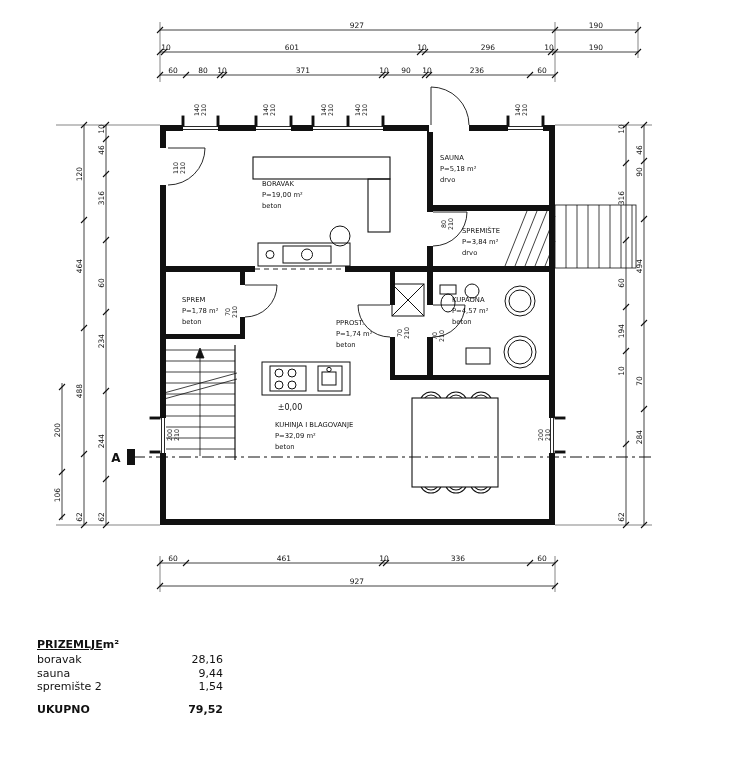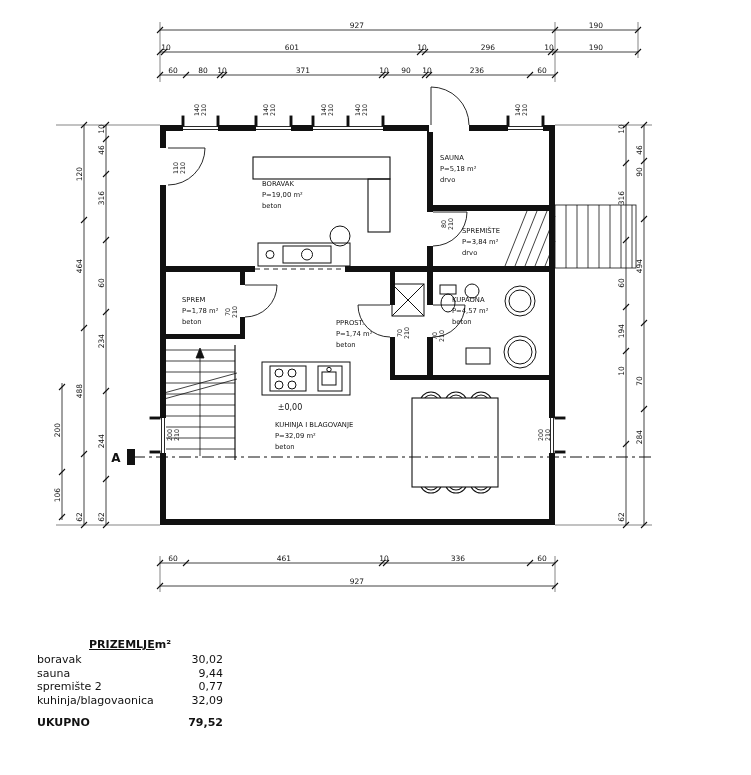--- a/index.html
+++ b/index.html
@@ -1,21 +1,21 @@
 <!DOCTYPE html>
 <html><head>
 <meta charset="utf-8">
 <style>
   html,body{margin:0;padding:0;background:#fff;}
   .canvas{position:relative;width:652px;height:775px;background:#fff;overflow:hidden;
           font-family:"DejaVu Sans",sans-serif;color:#111;}
   svg{position:absolute;left:0;top:0;}
   svg text{font-family:"DejaVu Sans",sans-serif;fill:#111;}
   .area-table{position:absolute;left:37px;top:638px;width:186px;font-size:11px;line-height:13.4px;}
-  .area-table .hdr{display:flex;justify-content:center;font-weight:bold;margin-bottom:2px;}
+  .area-table .hdr{display:flex;justify-content:flex-start;font-weight:bold;margin-bottom:2px;}
   .area-table .hdr .tl{text-decoration:underline;}
   .area-table .row{display:flex;justify-content:space-between;}
   .area-table .total{display:flex;justify-content:space-between;font-weight:bold;margin-top:9px;}
 </style>
 </head>
 <body>
 
 <div class="canvas">
 
 <svg width="751" height="775" viewBox="0 0 751 775">
@@ -393,33 +393,29 @@
       </g>
 </svg>
 
 <div class="area-table">
   <div class="hdr">
     <span class="tl">PRIZEMLJE</span>
     <span>m²</span>
   </div>
   <div class="row">
     <span>boravak</span>
-    <span>30,02</span>
+    <span>28,16</span>
   </div>
   <div class="row">
     <span>sauna</span>
     <span>9,44</span>
   </div>
   <div class="row">
     <span>spremište 2</span>
-    <span>0,77</span>
-  </div>
-  <div class="row">
-    <span>kuhinja/blagovaonica</span>
-    <span>32,09</span>
+    <span>1,54</span>
   </div>
   <div class="total">
     <span>UKUPNO</span>
     <span>79,52</span>
   </div>
 </div>
 
 </div>
 
 </body></html>

